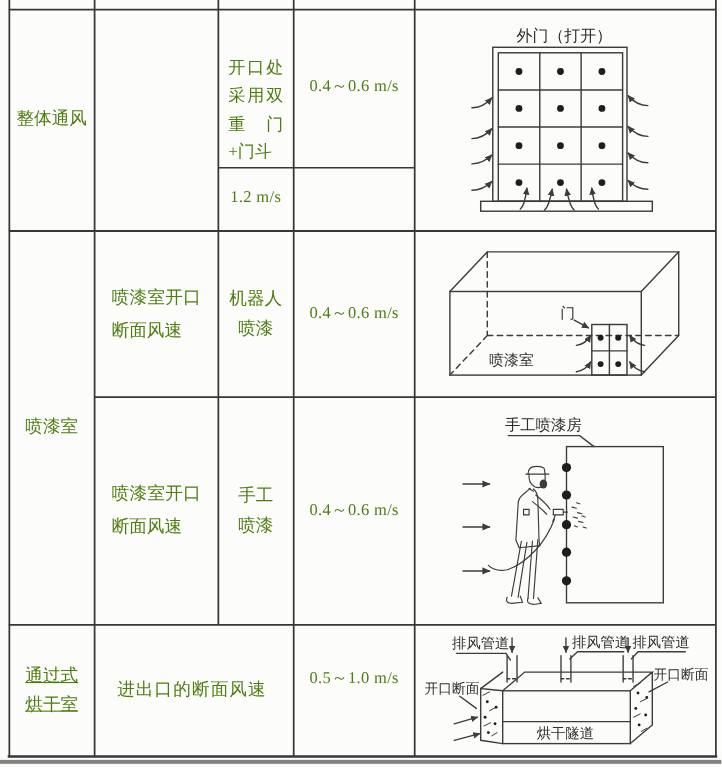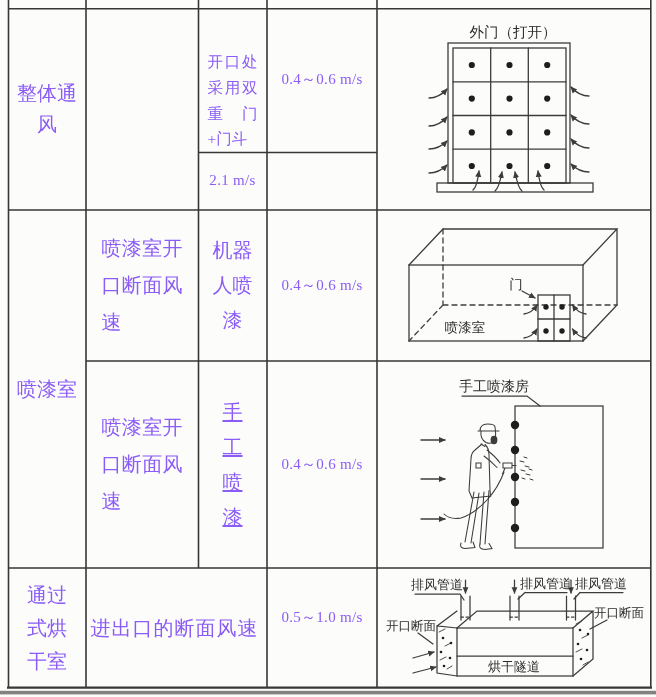--- a/index.html
+++ b/index.html
@@ -1,29 +1,29 @@
 <!DOCTYPE html>
 <html><head>
 <meta charset="utf-8">
 <style>
   html,body{margin:0;padding:0;}
   .page{
     position:relative;width:656px;height:697px;background:#fcfcfb;overflow:hidden;
-    font-family:"Liberation Serif","DejaVu Serif",serif;color:#8b5cf6;
+    font-family:"Liberation Serif","DejaVu Serif",serif;color:#4d7c0f;
   }
   .page svg{position:absolute;left:0;top:0;}
   svg text{font-family:"Liberation Serif","DejaVu Serif",serif;fill:#2c2c2c;}
   .cell{
     position:absolute;display:flex;align-items:center;justify-content:center;
     text-align:center;line-height:1.55;
   }
   .inner{display:block;}
   .just{text-align:justify;text-justify:inter-ideograph;word-break:break-all;}
   .speed{font-size:15px;white-space:nowrap;letter-spacing:.3px;}
-  .cn16{font-size:20px;}
+  .cn16{font-size:16px;}
   .cn15{font-size:15.5px;}
 </style>
 </head>
 <body>
 
 <div class="page">
 
   <svg width="656" height="697" viewBox="0 0 656 697">
     <defs>
       <marker id="ah" markerWidth="8" markerHeight="8" refX="4.6" refY="2.75" orient="auto">
@@ -189,21 +189,21 @@
 
   <div class="cell cn15" style="left:198px;top:8px;width:69px;height:144px;line-height:1.66;align-items:flex-end;">
     <span class="inner just" style="width:50px;">开口处采用双重门+门斗</span>
   </div>
 
   <div class="cell speed" style="left:267px;top:8px;width:110px;height:144px;">
     <span class="inner">0.4～0.6 m/s</span>
   </div>
 
   <div class="cell speed" style="left:198px;top:152px;width:69px;height:58px;">
-    <span class="inner">2.1 m/s</span>
+    <span class="inner">1.2 m/s</span>
   </div>
 
   <div class="cell cn16" style="left:8px;top:210px;width:78px;height:358px;">
     <span class="inner">喷漆室</span>
   </div>
 
   <div class="cell cn16" style="left:86px;top:210px;width:112px;height:151px;line-height:1.85;">
     <span class="inner just" style="width:81px;">喷漆室开口断面风速</span>
   </div>
 
@@ -212,29 +212,29 @@
   </div>
 
   <div class="cell speed" style="left:267px;top:210px;width:110px;height:151px;">
     <span class="inner">0.4～0.6 m/s</span>
   </div>
 
   <div class="cell cn16" style="left:86px;top:361px;width:112px;height:207px;line-height:1.85;">
     <span class="inner just" style="width:81px;">喷漆室开口断面风速</span>
   </div>
 
-  <div class="cell cn16" style="left:198px;top:361px;width:69px;height:207px;line-height:1.75;text-decoration:underline;">
+  <div class="cell cn16" style="left:198px;top:361px;width:69px;height:207px;line-height:1.75;">
     <span class="inner" style="width:34px;">手工喷漆</span>
   </div>
 
   <div class="cell speed" style="left:267px;top:361px;width:110px;height:207px;">
     <span class="inner">0.4～0.6 m/s</span>
   </div>
 
-  <div class="cell cn16" style="left:8px;top:568px;width:78px;height:120px;line-height:1.65;">
+  <div class="cell cn16" style="left:8px;top:568px;width:78px;height:120px;line-height:1.65;text-decoration:underline;">
     <span class="inner" style="width:50px;">通过式烘干室</span>
   </div>
 
   <div class="cell cn16" style="left:86px;top:568px;width:177px;height:120px;">
     <span class="inner" style="white-space:nowrap;letter-spacing:1px;">进出口的断面风速</span>
   </div>
 
   <div class="cell speed" style="left:267px;top:568px;width:110px;height:99px;">
     <span class="inner">0.5～1.0 m/s</span>
   </div>

